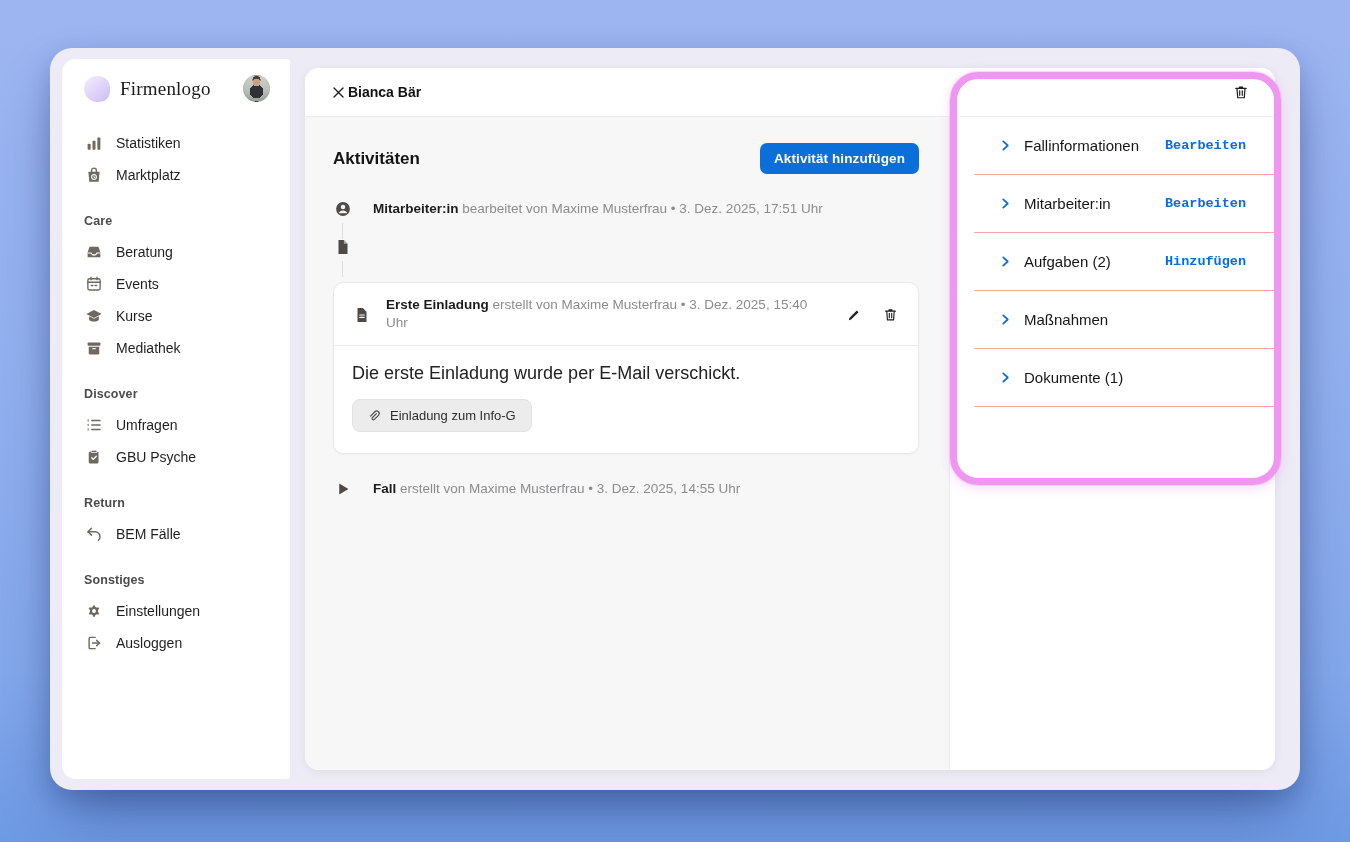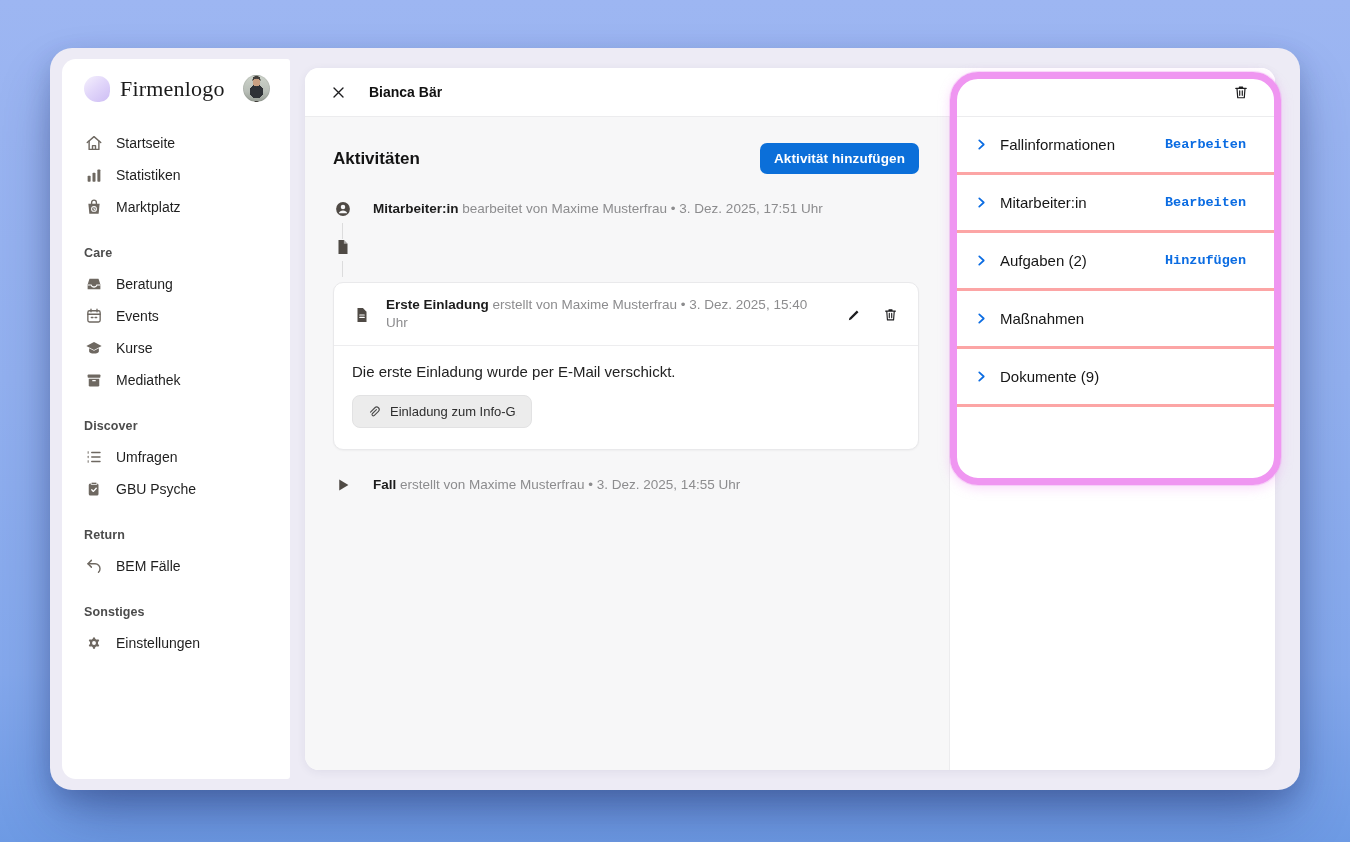--- a/index.html
+++ b/index.html
@@ -19,21 +19,21 @@
     position:absolute; left:12px; top:11px; width:228px; height:720px;
     background:#ffffff; border-radius:14px 3px 3px 14px; overflow:hidden;
   }
   .logo-row { display:flex; align-items:center; padding:16px 20px 0 22px; }
   .logo-blob {
     width:26px; height:26px; border-radius:52% 48% 44% 56%;
     background:linear-gradient(140deg,#f3eefc 5%,#e2d7fa 45%,#cdbdf4 100%);
     flex:0 0 auto;
   }
   .logo-text {
-    font-family:"Liberation Serif", serif; font-size:22px; color:#1b1b1b;
+    font-family:"Liberation Serif", serif; font-size:19px; color:#1b1b1b;
     margin-left:10px; letter-spacing:.2px;
   }
   .avatar {
     width:27px; height:27px; border-radius:50%; margin-left:auto; cursor:pointer;
     background:
       radial-gradient(circle at 50% 26%, #caa183 0 17%, transparent 18%),
       radial-gradient(circle at 50% 16%, #43403c 0 16%, transparent 17%),
       radial-gradient(circle at 50% 62%, #2e3136 0 34%, transparent 35%),
       linear-gradient(180deg,#ccd2c9 0%,#b9bfb8 60%,#9aa098 100%);
     border:1px solid rgba(0,0,0,.06);
@@ -55,21 +55,21 @@
     box-shadow:0 2px 10px rgba(40,40,80,.07);
     display:flex; flex-direction:column;
   }
   .card-header {
     flex:0 0 49px; display:flex; align-items:center; padding:0 24px;
     border-bottom:1px solid #ececee; background:#fff;
   }
   .icon-btn { background:none; border:none; cursor:pointer; color:#1d1d1f; display:flex; align-items:center; padding:2px; }
   .icon-btn svg { width:16px; height:16px; }
   .close-btn svg { width:15px; height:15px; }
-  .case-title { font-size:14px; font-weight:600; color:#111; margin-left:21px; }
+  .case-title { font-size:14px; font-weight:600; color:#111; }
   .header-trash { margin-left:auto; }
   .card-body { flex:1; display:flex; min-height:0; }
   
   .activities-pane {
     width:645px; flex:0 0 645px; background:#f7f7f8; border-right:1px solid #ececee;
     padding:26px 30px 0 28px;
   }
   .activities-head { display:flex; align-items:center; justify-content:space-between; margin-bottom:24px; }
   .activities-title { font-size:17px; font-weight:700; color:#141414; }
   .add-activity-btn {
@@ -95,33 +95,33 @@
     box-shadow:0 1px 2px rgba(0,0,0,.04);
   }
   .ac-header {
     display:flex; align-items:center; gap:14px; padding:13px 18px;
     border-bottom:1px solid #ededef;
   }
   .ac-header .tl-text { padding-top:0; }
   .ac-actions { margin-left:auto; display:flex; align-items:center; gap:17px; color:#1d1d1f; }
   .ac-actions .icon-btn svg { width:15px; height:15px; }
   .ac-body { padding:17px 18px 21px; }
-  .ac-note { font-size:15px; color:#222; margin-bottom:15px; }
+  .ac-note { font-size:18px; color:#222; margin-bottom:15px; }
   .attachment-chip {
     display:inline-flex; align-items:center; gap:9px; cursor:pointer;
     background:#ececec; border:1px solid #e2e2e3; border-radius:8px;
     padding:8px 14px; font-size:13px; color:#2e2e2e; max-width:180px;
   }
   .attachment-chip svg { width:14px; height:14px; color:#4c4c4c; flex:0 0 auto; }
   .chip-label { white-space:nowrap; overflow:hidden; }
   
   .details-pane { flex:1; background:#fff; }
   .detail-row {
     height:58px; display:flex; align-items:center; gap:11px;
-    padding:0 29px 0 24px; border-bottom:3px solid #fca5a5; cursor:pointer;
+    padding:0 29px 0 24px; border-bottom:1px solid #fca5a5; cursor:pointer;margin-left:24px;
   }
   .chev { width:15px; height:15px; color:#0b6ce2; flex:0 0 auto; }
   .chev svg { width:15px; height:15px; }
   .detail-label { font-size:15px; font-weight:500; color:#161616; }
   .detail-action {
     margin-left:auto; background:none; border:none; cursor:pointer;
     color:#0b6ce2; font-family:Liberation Mono, monospace;
     font-size:13.5px; font-weight:700;
   }
   .detail-action:empty { display:none; }
@@ -140,30 +140,20 @@
   <aside class="sidebar">
     <div class="logo-row">
       <span class="logo-blob"></span>
       <span class="logo-text">Firmenlogo</span>
       <span class="avatar"></span>
     </div>
     <nav>
 
       <div class="nav-item">
         <span class="nicon">
-            <svg viewBox="0 0 24 24" fill="none" stroke="currentColor" stroke-width="1.9" stroke-linecap="round" stroke-linejoin="round">
-              <path d="M3 11.3 12 3.5l9 7.8"></path>
-              <path d="M5.5 9.6V20.5h13V9.6"></path>
-              <path d="M10 20.5v-5h4v5"></path>
-            </svg>
-          </span>
-        <span>Startseite</span>
-      </div>
-      <div class="nav-item">
-        <span class="nicon">
             <svg viewBox="0 0 24 24" fill="currentColor">
               <rect x="3.5" y="13" width="4" height="8" rx="1"></rect>
               <rect x="10" y="9" width="4" height="12" rx="1"></rect>
               <rect x="16.5" y="4.5" width="4" height="16.5" rx="1"></rect>
             </svg>
           </span>
         <span>Statistiken</span>
       </div>
       <div class="nav-item">
         <span class="nicon">
@@ -251,20 +241,30 @@
 
       <div class="section-label">Sonstiges</div>
       <div class="nav-item">
         <span class="nicon">
             <svg viewBox="0 0 24 24">
               <path fill="currentColor" d="M10.7 3h2.6l.45 2.2a7 7 0 0 1 1.85 1.05l2.1-.8 1.3 2.2-1.7 1.5a7 7 0 0 1 0 2.7l1.7 1.5-1.3 2.2-2.1-.8a7 7 0 0 1-1.85 1.05L13.3 18h-2.6l-.45-2.2a7 7 0 0 1-1.85-1.05l-2.1.8-1.3-2.2 1.7-1.5a7 7 0 0 1 0-2.7l-1.7-1.5 1.3-2.2 2.1.8A7 7 0 0 1 10.25 5.2L10.7 3z" transform="translate(0 1.5)"></path>
               <circle cx="12" cy="12" r="2.6" fill="#fff"></circle>
             </svg>
           </span>
         <span>Einstellungen</span>
+      </div>
+      <div class="nav-item">
+        <span class="nicon">
+            <svg viewBox="0 0 24 24" fill="none" stroke="currentColor" stroke-width="1.9" stroke-linecap="round" stroke-linejoin="round">
+              <path d="M13.5 4.5H7A1.5 1.5 0 0 0 5.5 6v12A1.5 1.5 0 0 0 7 19.5h6.5"></path>
+              <path d="m15.5 8.5 4 3.5-4 3.5"></path>
+              <path d="M19.5 12H10"></path>
+            </svg>
+          </span>
+        <span>Ausloggen</span>
       </div>
 
     </nav>
   </aside>
 
   <main class="card">
 
     <div class="card-header">
       <button class="icon-btn close-btn">
           <svg viewBox="0 0 20 20" fill="none" stroke="currentColor" stroke-width="1.8" stroke-linecap="round">
@@ -397,21 +397,21 @@
                 <path d="m7 4.5 6 5.5-6 5.5"></path>
               </svg></span>
           <span class="detail-label">Maßnahmen</span>
 
         </div>
 
         <div class="detail-row">
           <span class="chev"><svg viewBox="0 0 20 20" fill="none" stroke="currentColor" stroke-width="2.3" stroke-linecap="round" stroke-linejoin="round">
                 <path d="m7 4.5 6 5.5-6 5.5"></path>
               </svg></span>
-          <span class="detail-label">Dokumente (9)</span>
+          <span class="detail-label">Dokumente (1)</span>
 
         </div>
 
       </section>
     </div>
   </main>
 </div>
 
 <div class="highlight-outline"></div>
 

